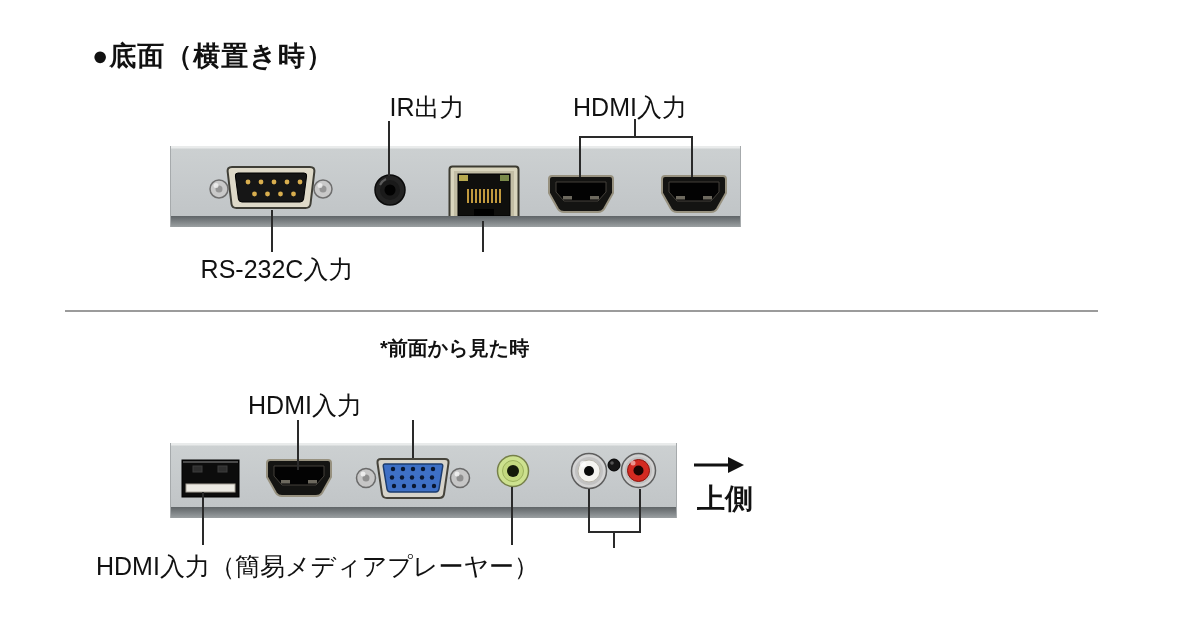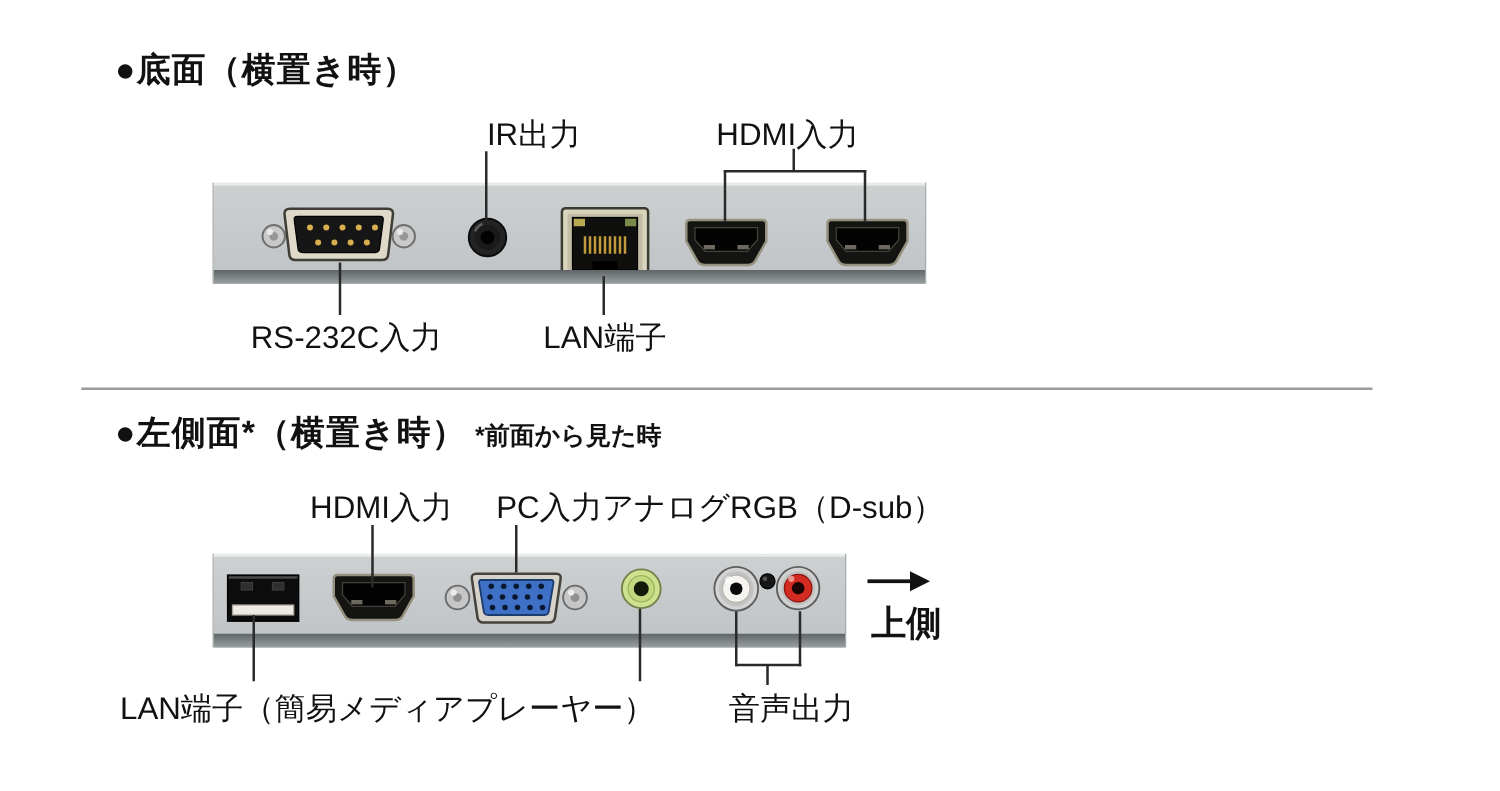--- a/index.html
+++ b/index.html
@@ -97,29 +97,26 @@
     <div class="strip"></div>
   </div>
 
   <div class="vline" style="left:388px;top:121px;height:55px;"></div>
   <div class="vline" style="left:634px;top:119px;height:18px;"></div>
   <div class="bracket-down" style="left:579px;top:136px;width:110px;height:39px;"></div>
   <div class="vline" style="left:271px;top:210px;height:42px;"></div>
   <div class="vline" style="left:482px;top:221px;height:31px;"></div>
 
   <div class="lbl centered" style="left:277px;top:253px;text-align:center;">RS-232C入力</div>
-  <div class="lbl centered" style="left:484px;top:253px;">LAN端子</div>
 
   <div class="divider" style="left:65px;top:310px;width:1033px;"></div>
 
-  <div class="hdr" style="left:92px;top:328px;">●左側面*（横置き時）</div>
   <div class="note" style="left:380px;top:335px;">*前面から見た時</div>
 
   <div class="lbl centered" style="left:305px;top:389px;">HDMI入力</div>
-  <div class="lbl" style="left:397px;top:389px;">PC入力アナログRGB（D-sub）</div>
 
   <div class="panel" style="left:170px;top:443px;width:505px;height:75px;">
 
     <svg class="conn" style="left:10px;top:16px;" width="60" height="40" viewBox="0 0 60 40">
       <rect x="1" y="1" width="57" height="37" fill="#0c0c0c" stroke="#000"></rect>
       <rect x="2" y="2" width="55" height="2" fill="#4a4a4a"></rect>
       <rect x="12" y="7" width="9" height="6" fill="#2e2e2e" stroke="#3c3c3c"></rect>
       <rect x="37" y="7" width="9" height="6" fill="#2e2e2e" stroke="#3c3c3c"></rect>
       <rect x="5" y="25" width="49" height="8" fill="#eceae3" stroke="#a9a49a"></rect>
     </svg>
@@ -195,16 +192,15 @@
   </svg>
   <div class="lbl" style="left:697px;top:480px;font-size:28px;font-weight:bold;">上側</div>
 
   <div class="vline" style="left:297px;top:420px;height:50px;"></div>
   <div class="vline" style="left:412px;top:420px;height:38px;"></div>
   <div class="vline" style="left:202px;top:492px;height:53px;"></div>
   <div class="vline" style="left:511px;top:487px;height:58px;"></div>
   <div class="bracket-up" style="left:588px;top:489px;width:49px;height:42px;"></div>
   <div class="vline" style="left:613px;top:532px;height:16px;"></div>
 
-  <div class="lbl" style="left:96px;top:550px;">LAN端子（簡易メディアプレーヤー）</div>
-  <div class="lbl centered" style="left:633px;top:550px;">音声出力</div>
+  <div class="lbl" style="left:96px;top:550px;">HDMI入力（簡易メディアプレーヤー）</div>
 
 </div>
 
 </body></html>

